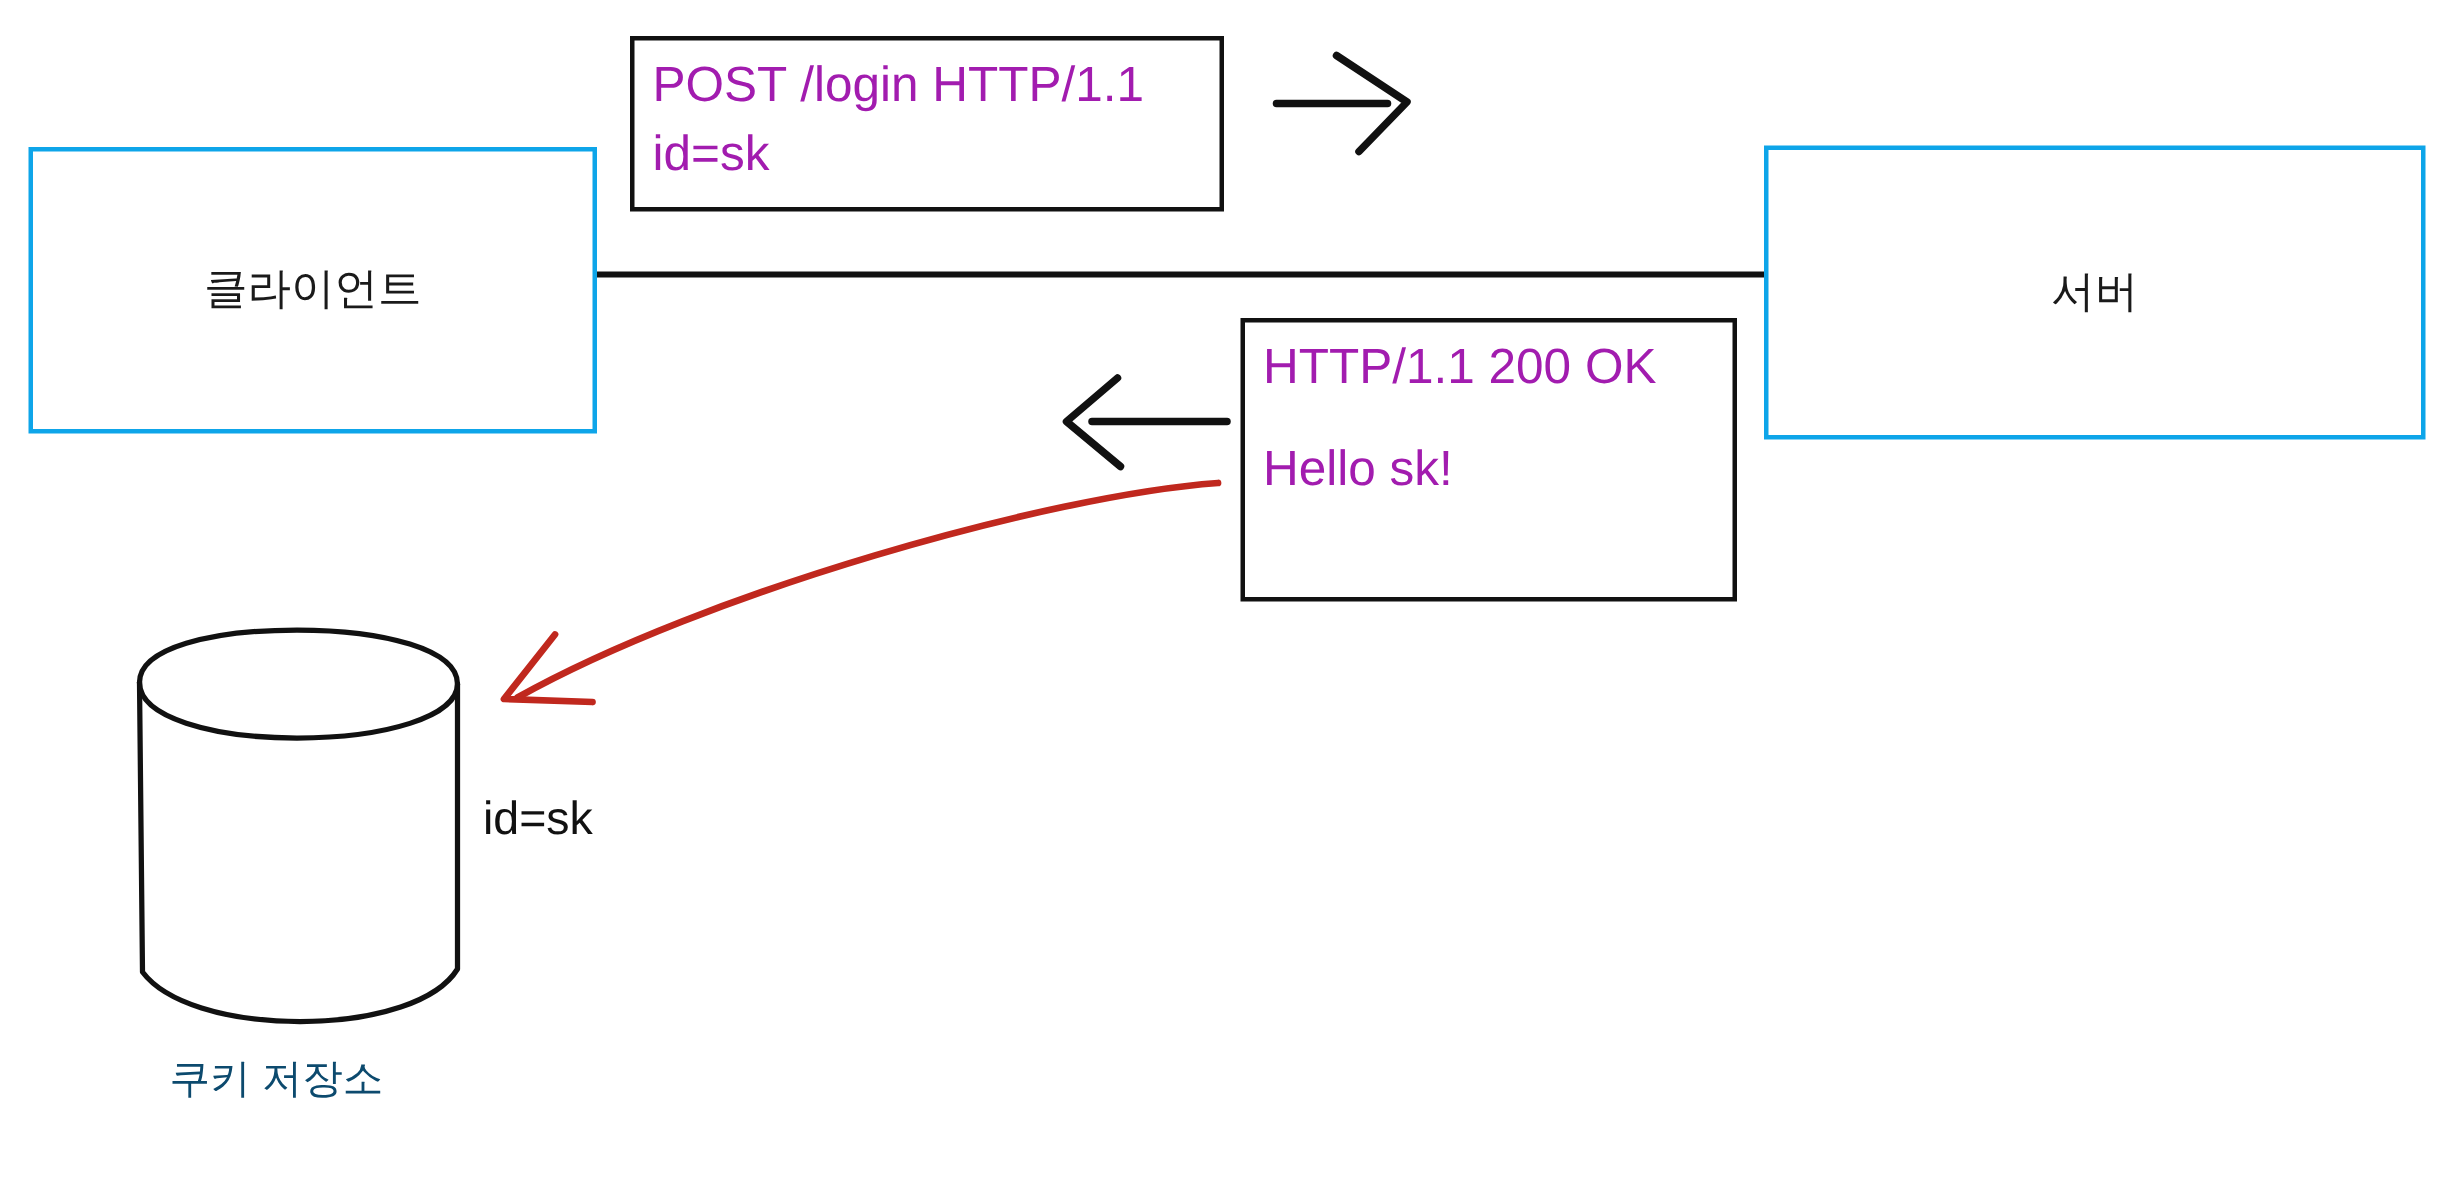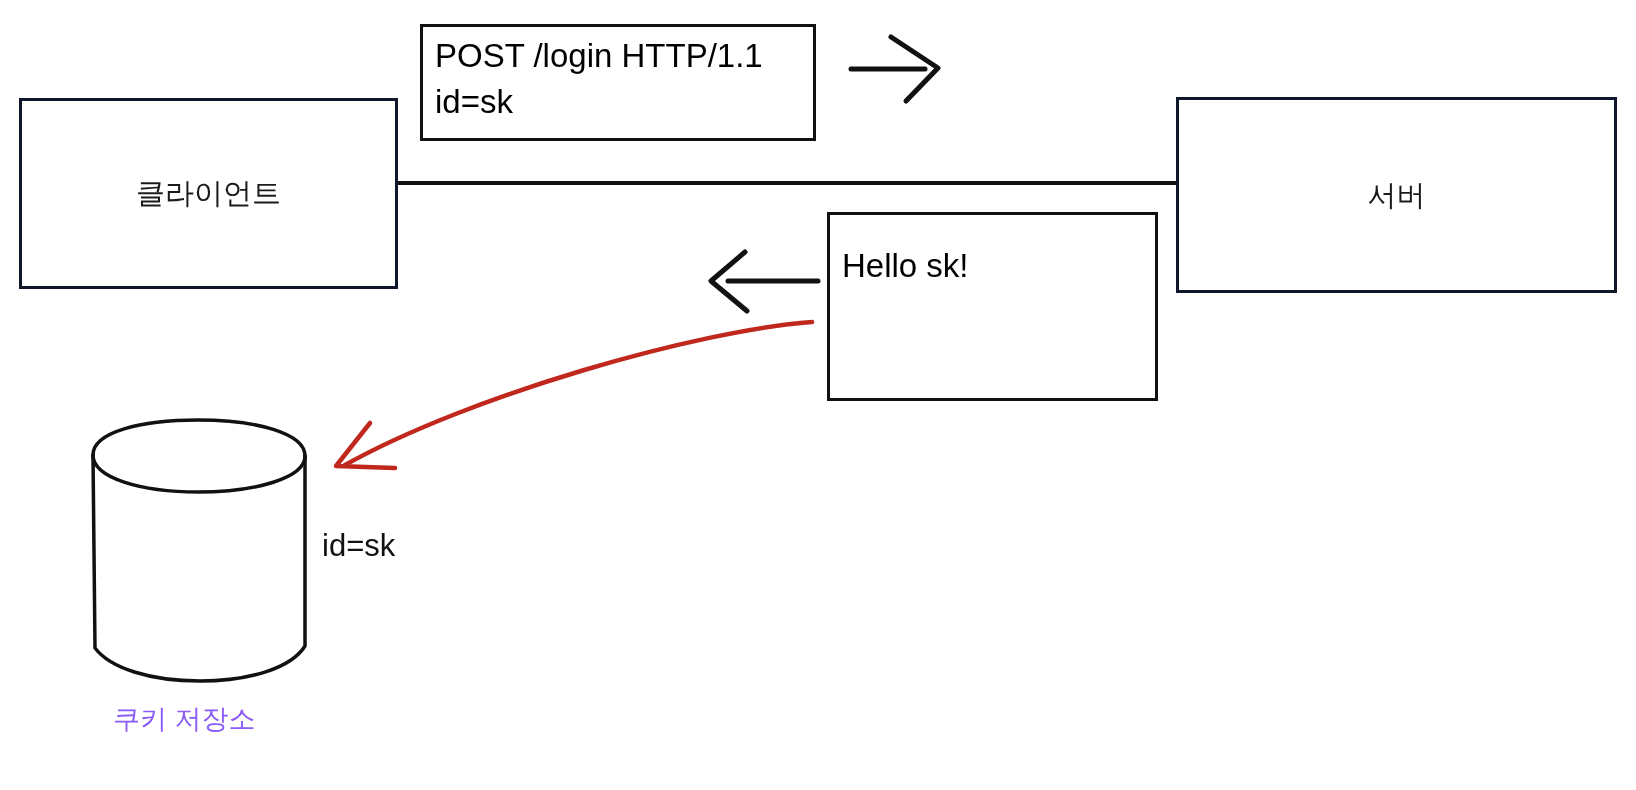--- a/index.html
+++ b/index.html
@@ -20,21 +20,21 @@
   }
   #diagram-svg {
     position: absolute;
     left: 0;
     top: 0;
     width: 1636px;
     height: 790px;
   }
   .node-box {
     position: absolute;
-    border: 3px solid #0f172a;
+    border: 3px solid #0ea5e9;
     background: #ffffff;
     box-sizing: border-box;
     display: flex;
     align-items: center;
     justify-content: center;
   }
   .node-label {
     font-size: 29px;
     line-height: 1.2;
     color: #1a1a1a;
@@ -43,39 +43,39 @@
   .msg-box {
     position: absolute;
     border: 3px solid #111111;
     background: #ffffff;
     box-sizing: border-box;
     padding: 6px 10px 8px 12px;
   }
   .msg-line {
     font-size: 33px;
     line-height: 46px;
-    color: #000000;
+    color: #a21caf;
     white-space: pre;
   }
   .msg-line.blank {
     font-size: 14px;
     line-height: 22px;
   }
   .free-label {
     position: absolute;
     font-size: 31px;
     line-height: 1.2;
     color: #111111;
     white-space: nowrap;
   }
   .caption-label {
     position: absolute;
     font-size: 27px;
     line-height: 1.2;
-    color: #8b5cf6;
+    color: #0c4a6e;
     white-space: nowrap;
   }
 </style>
 </head>
 <body>
 
 <div id="canvas">
 
   <svg id="diagram-svg" viewBox="0 0 1636 790">
 
@@ -124,20 +124,21 @@
   <div class="node-box" style="left:1176px; top:97px; width:441px; height:196px;text-align:right;">
     <span class="node-label">서버</span>
   </div>
 
   <div class="msg-box" style="left:420px; top:24px; width:396px; height:117px;">
     <div class="msg-line">POST /login HTTP/1.1</div>
     <div class="msg-line">id=sk</div>
   </div>
 
   <div class="msg-box" style="left:827px; top:212px; width:331px; height:189px;">
+    <div class="msg-line">HTTP/1.1 200 OK</div>
     <div class="msg-line blank">&nbsp;</div>
     <div class="msg-line">Hello sk!</div>
   </div>
 
   <div class="free-label" style="left:322px; top:527px;">id=sk</div>
 
   <div class="caption-label" style="left:113px; top:703px;">쿠키 저장소</div>
 
 </div>
 

